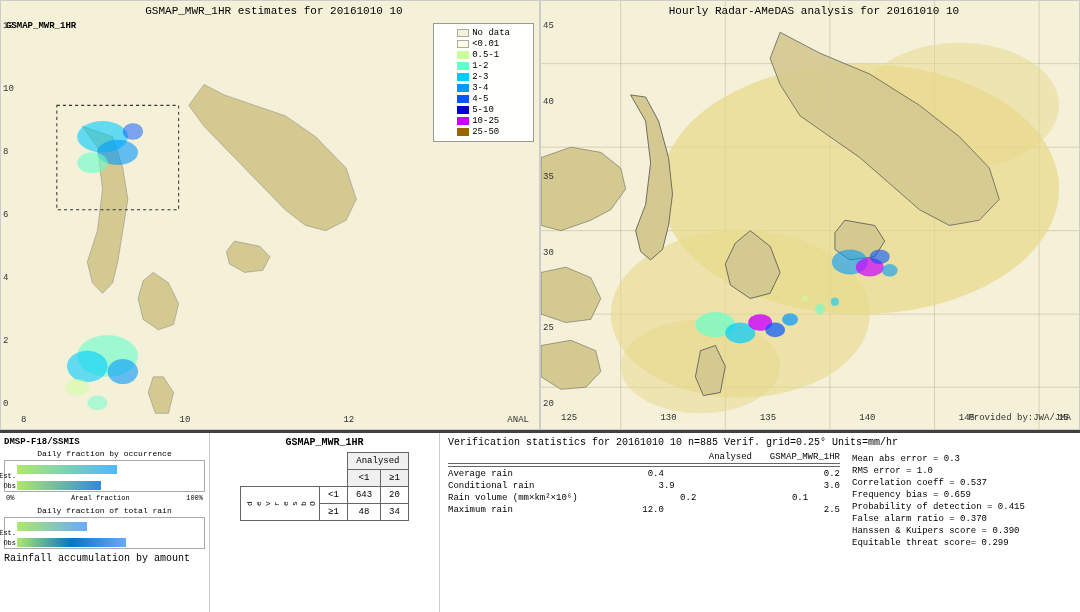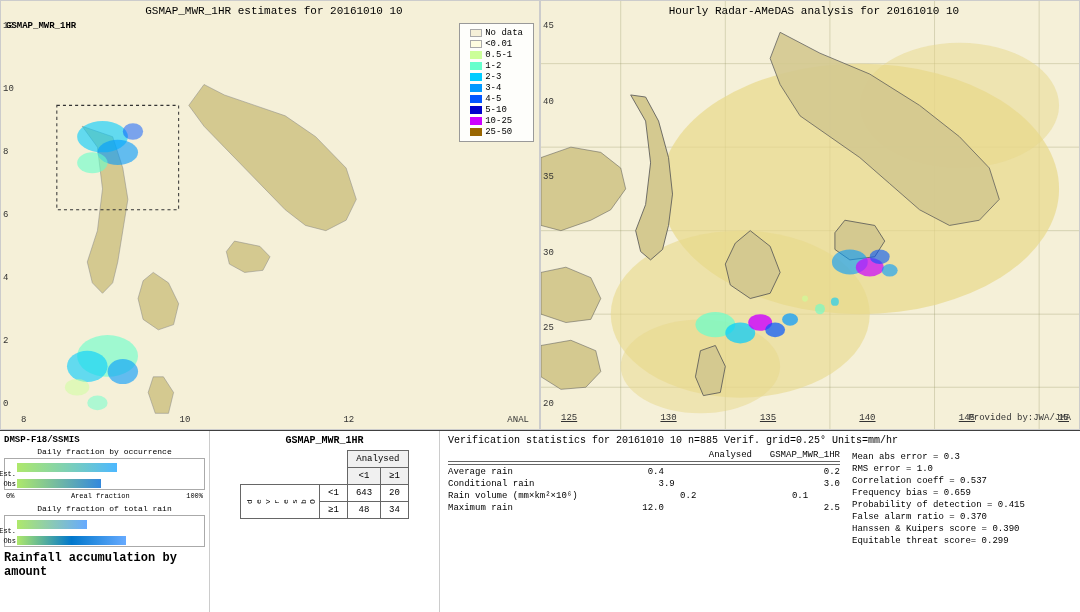--- a/index.html
+++ b/index.html
@@ -63,21 +63,21 @@
       pointer-events: none;
     }
 
     
     .legend {
       position: absolute;
       top: 22px;
       right: 5px;
       background: rgba(255,255,255,0.9);
       border: 1px solid #999;
-      padding: 3px 10px;
+      padding: 3px 23px;
       font-size: 9px;
       z-index: 20;
     }
 
     .legend-item {
       display: flex;
       align-items: center;
       gap: 3px;
       margin: 1px 0;
     }
@@ -148,21 +148,21 @@
       color: #333;
       z-index: 20;
     }
 
     
     .bottom-row {
       display: flex;
       flex-direction: row;
       width: 100%;
       flex: 1;
-      border-top: 1px solid #404040;
+      border-top: 3px solid #404040;
     }
 
     
     .bottom-left {
       width: 210px;
       border-right: 1px solid #ccc;
       padding: 4px;
       font-size: 9px;
     }
 
@@ -260,23 +260,22 @@
       color: #000;
     }
 
     .stats-right-item {
       font-size: 9px;
       margin: 2px 0;
     }
 
     
     .rain-accum-label {
-      font-size: 12px;
+      font-size: 10px;
       margin-top: 2px;
-      font-weight: bold;
     }
   </style>
 </head>
 <body>
 
 <div class="main-container">
 
   <div class="top-row">
 
     <div class="map-panel left-map">
@@ -428,21 +427,21 @@
 
       <div style="position:absolute;left:2px;top:20px;bottom:20px;display:flex;flex-direction:column;justify-content:space-between;font-size:9px;color:#333;z-index:10;">
         <span>45</span>
         <span>40</span>
         <span>35</span>
         <span>30</span>
         <span>25</span>
         <span>20</span>
       </div>
 
-      <div style="position:absolute;bottom:6px;left:20px;right:10px;display:flex;flex-direction:row;justify-content:space-between;font-size:9px;color:#333;z-index:10;text-decoration:underline;">
+      <div style="position:absolute;bottom:6px;left:20px;right:10px;display:flex;flex-direction:row;justify-content:space-between;font-size:9px;color:#333;z-index:10;">
         <span>125</span>
         <span>130</span>
         <span>135</span>
         <span>140</span>
         <span>145</span>
         <span>15</span>
       </div>
 
       <div class="provided-by">Provided by:JWA/JMA</div>
     </div>

